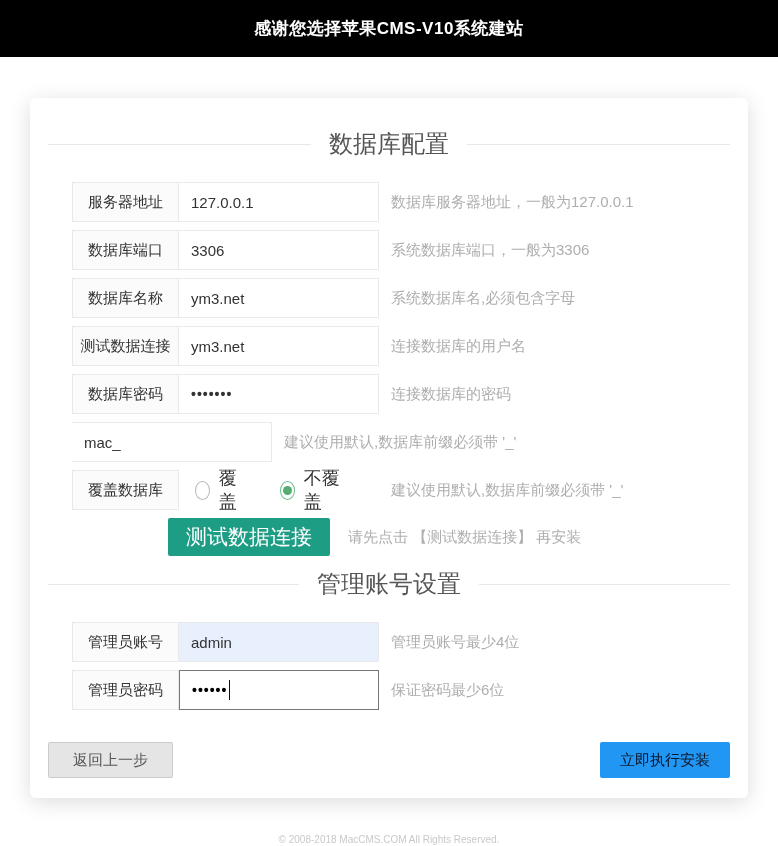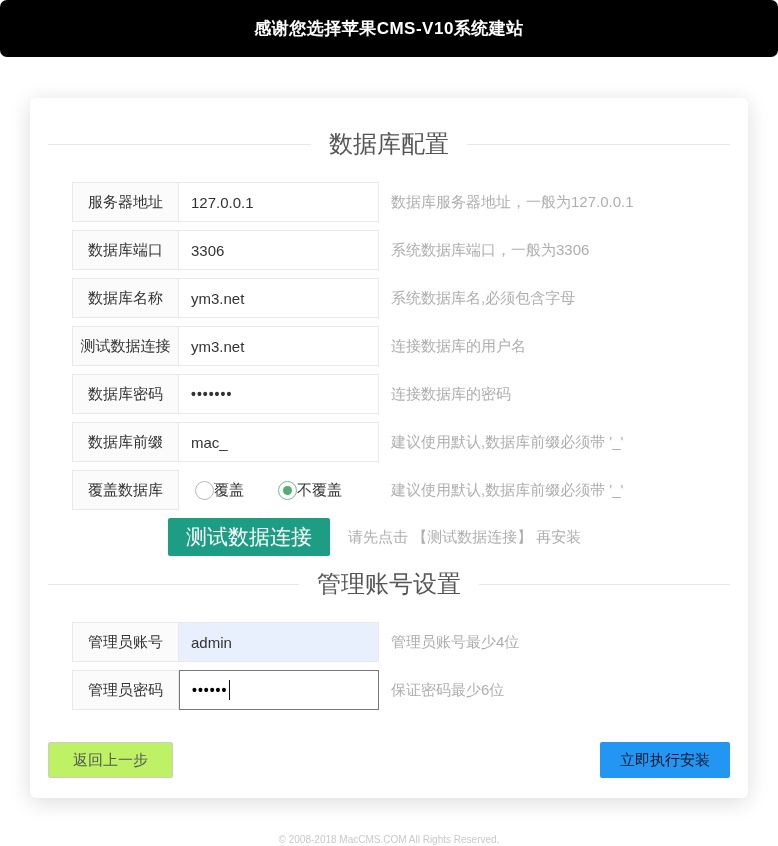--- a/index.html
+++ b/index.html
@@ -1,20 +1,20 @@
 <!DOCTYPE html>
 <html><head>
 <meta charset="utf-8">
 <style>
   * { margin:0; padding:0; box-sizing:border-box; }
   html,body { background:#ffffff; font-family:"Liberation Sans","DejaVu Sans",sans-serif; }
   body { width:778px; margin:0 auto; min-height:846px; }
 
   
-  .topbar { height:57px; background:#000000; display:flex; align-items:center; justify-content:center;border-radius:7px; }
+  .topbar { height:57px; background:#000000; display:flex; align-items:center; justify-content:center; }
   .topbar h1 { color:#ffffff; font-size:17px; font-weight:bold; letter-spacing:0.5px; }
 
   
   .card { width:718px; margin:41px auto 0; background:#ffffff; border-radius:6px;
           box-shadow:0 4px 22px rgba(0,0,0,0.14); padding:30px 18px 20px; }
 
   
   .section-title { display:flex; align-items:center; margin:0 0 22px; }
   .section-title .line { flex:1; height:1px; background:#e8e8e8; }
   .section-title .txt { padding:0 18px; font-size:24px; color:#555; }
@@ -31,41 +31,41 @@
   .hint { margin-left:12px; font-size:15px; color:#aeaeae; white-space:nowrap; }
   .dots { letter-spacing:1px; font-size:14px; font-weight:bold; }
 
   
   .radio-area { width:200px; height:40px; display:flex; align-items:center; padding-left:16px; }
   .radio-opt { display:flex; align-items:center; margin-right:34px; cursor:pointer; }
   .radio-circle { width:19px; height:19px; border-radius:50%; border:1px solid #b8b8b8;
                   background:#fff; display:flex; align-items:center; justify-content:center; }
   .radio-opt.selected .radio-circle { border-color:#6fbe8e; }
   .radio-dot { width:9px; height:9px; border-radius:50%; background:#56ad72; }
-  .radio-label { font-size:15px; color:#333; }
+  .radio-label { margin-left:9px; font-size:18px; color:#333; }
 
   
   .test-row { display:flex; align-items:center; margin:2px 0 10px 120px; height:38px; }
   .btn-test { height:38px; padding:0 18px; background:#1e9d85; color:#fff; border:none;
               font-size:21px; cursor:pointer; border-radius:2px;
               font-family:"Liberation Sans","DejaVu Sans",sans-serif; }
   .test-hint { margin-left:18px; font-size:15px; color:#aeaeae; white-space:nowrap; }
 
   .section-title.second { margin-top:12px; }
 
   
   .field-like { width:200px; height:40px; border:1px solid #777; border-left:1px solid #777;
                 padding:0 12px; display:flex; align-items:center; background:#fff; cursor:text; }
   .caret { display:inline-block; width:1px; height:20px; background:#111; margin-left:2px;
            animation:blink 1s steps(1) infinite; }
   @keyframes blink { 50% { opacity:0; } }
 
   
   .bottom-row { display:flex; justify-content:space-between; align-items:center; margin-top:32px; }
-  .btn-back { height:36px; padding:0 24px; background:#bef264; border:1px solid #ccc; color:#555;
+  .btn-back { height:36px; padding:0 24px; background:#e5e5e5; border:1px solid #ccc; color:#555;
               font-size:15px; cursor:pointer; border-radius:2px;
               font-family:"Liberation Sans","DejaVu Sans",sans-serif; }
   .btn-install { height:36px; padding:0 20px; background:#2196f3; border:none; color:#0f172a;
                  font-size:15px; cursor:pointer; border-radius:2px;
                  font-family:"Liberation Sans","DejaVu Sans",sans-serif; }
 
   
   .copyright { text-align:center; margin-top:36px; font-size:10px; color:#c9c9c9; }
 </style>
 </head>
@@ -107,21 +107,20 @@
     <span class="hint">连接数据库的用户名</span>
   </div>
 
   <div class="form-row">
     <div class="label-box">数据库密码</div>
     <input class="field dots" type="text" value="•••••••" style="">
     <span class="hint">连接数据库的密码</span>
   </div>
 
   <div class="form-row">
-    <div class="label-box">数据库前缀</div>
     <input class="field" type="text" value="mac_" style="">
     <span class="hint">建议使用默认,数据库前缀必须带 '_'</span>
   </div>
 
   <div class="form-row">
     <div class="label-box">覆盖数据库</div>
     <div class="radio-area">
       <div class="radio-opt">
         <span class="radio-circle"></span>
         <span class="radio-label">覆盖</span>

